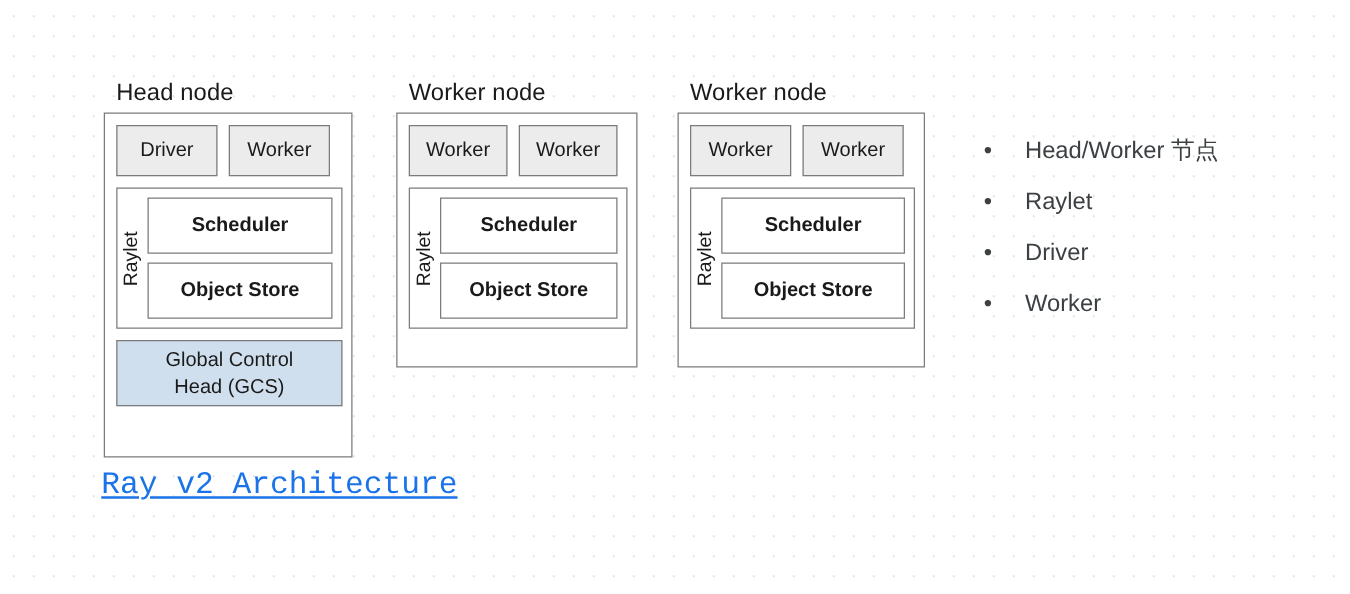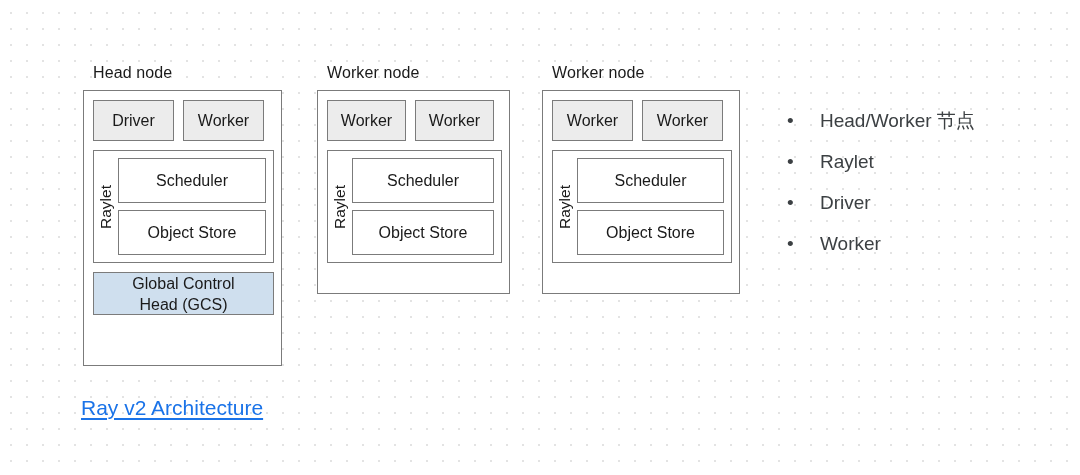--- a/index.html
+++ b/index.html
@@ -25,21 +25,21 @@
     background-size: 16px 16px;
     background-position: 3px 5px;
   }
 
   
   .node-group { position: absolute; }
   .node-label {
     position: absolute;
     left: 10px;
     top: 0px;
-    font-size: 16px;
+    font-size: 19px;
     color: #1a1a1a;
     letter-spacing: 0.1px;
     white-space: nowrap;
   }
   .node-box {
     position: absolute;
     left: 0;
     top: 26px;
     box-sizing: border-box;
     border: 1.6px solid #7b7b7b;
@@ -102,20 +102,21 @@
     box-sizing: border-box;
     background: #ffffff;
     border: 1.6px solid #7b7b7b;
     flex: 1 1 0;
     display: flex;
     align-items: center;
     justify-content: center;
     font-size: 16px;
     color: #1a1a1a;
     white-space: nowrap;
+    font-weight: bold;
   }
 
   
   .gcs-box {
     position: absolute;
     left: 9px;
     box-sizing: border-box;
     background: #cfdfee;
     border: 1.6px solid #7b7b7b;
     display: flex;
@@ -153,29 +154,30 @@
     font-size: 19px;
     line-height: 29px;
     color: #3c4043;
     white-space: nowrap;
   }
 
   
   #source-link {
     position: absolute;
     left: 81px;
-    top: 394px;
-    font-size: 21px;
+    top: 374px;
+    font-size: 25px;
     line-height: 28px;
     color: #1a73e8;
     text-decoration: underline;
     text-underline-offset: 3px;
     text-decoration-thickness: 1.6px;
     cursor: pointer;
     white-space: nowrap;
+    font-family: Liberation Mono, monospace;
   }
 </style>
 </head>
 <body>
 
 <div id="canvas">
 
   <div class="node-group" style="left:83px; top:64px;">
     <div class="node-label">Head node</div>
     <div class="node-box" style="width:199px; height:276px;">
@@ -188,21 +190,21 @@
       <div class="raylet-box" style="top:59px; width:181px; height:113px;">
         <div class="raylet-label">
           <span>Raylet</span>
         </div>
         <div class="raylet-inner">
           <div class="sub-box">Scheduler</div>
           <div class="sub-box">Object Store</div>
         </div>
       </div>
 
-      <div class="gcs-box" style="top:181px; width:181px; height:43px;">
+      <div class="gcs-box" style="top:181px; width:181px; height:53px;">
         <div>
           <span>Global Control</span><br>
           <span>Head (GCS)</span>
         </div>
       </div>
 
     </div>
   </div>
 
   <div class="node-group" style="left:317px; top:64px;">

